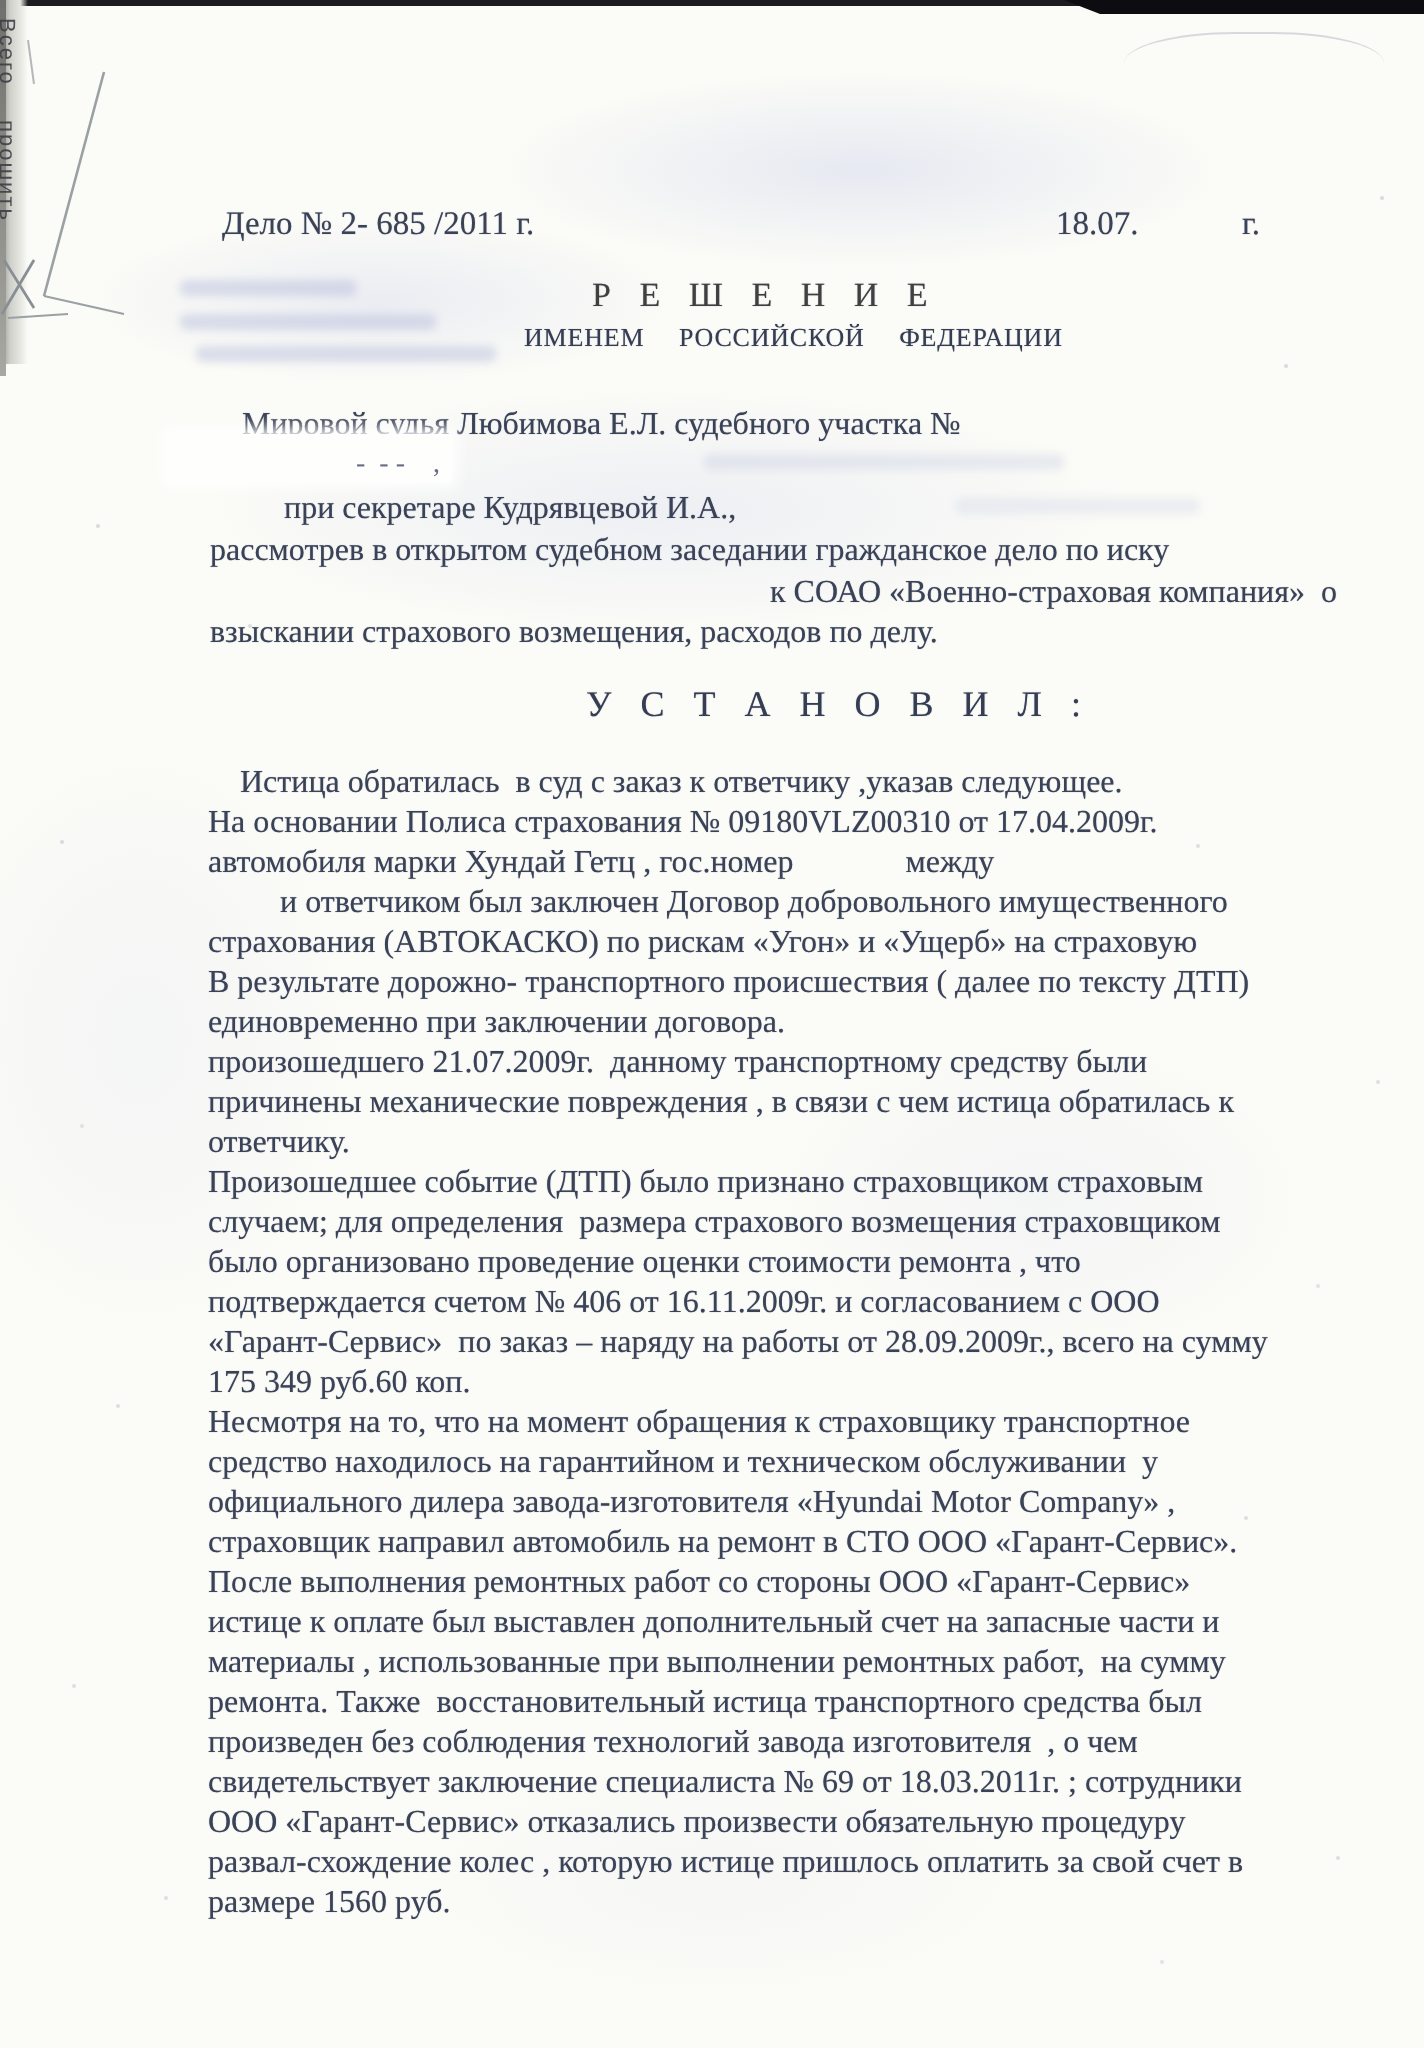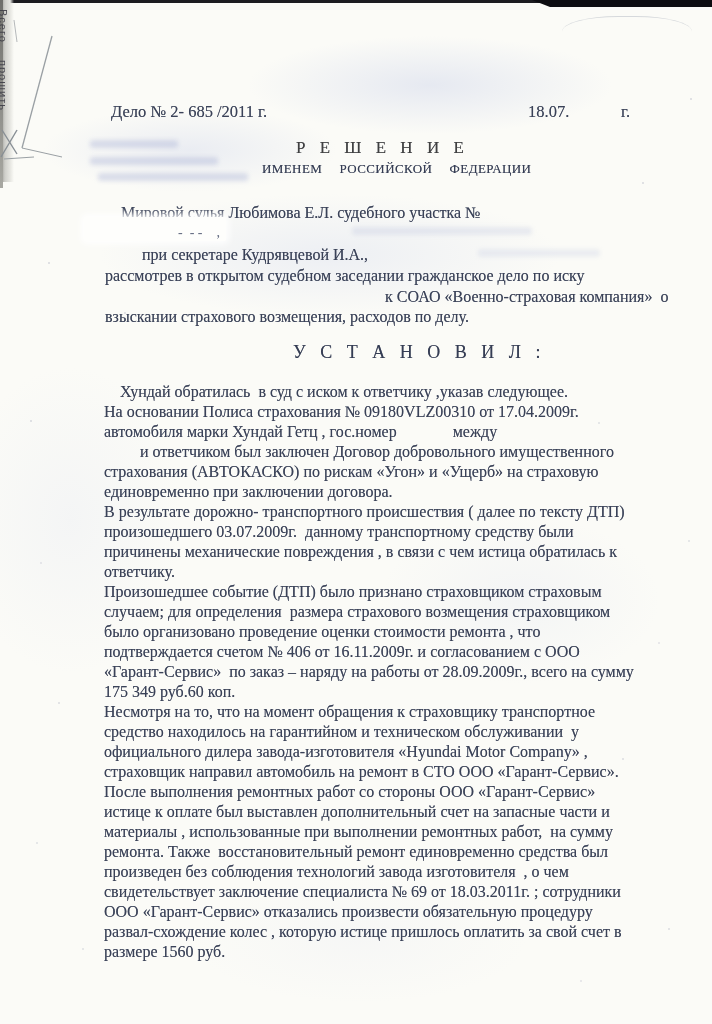--- a/index.html
+++ b/index.html
@@ -120,44 +120,44 @@
   <div class="whiteout"></div>
   <div class="line erased">-  - -    ,</div>
   <div class="line secretary">при секретаре Кудрявцевой И.А.,</div>
   <div class="line considered">рассмотрев в открытом судебном заседании гражданское дело по иску</div>
   <div class="line defendant">к СОАО «Военно-страховая компания»  о</div>
   <div class="line claim">взыскании страхового возмещения, расходов по делу.</div>
 
   <div class="line heading2">У С Т А Н О В И Л :</div>
 
   <div class="body-block">
-      <div class="bline">    Хундай обратилась  в суд с иском к ответчику ,указав следующее.</div>
+      <div class="bline">    Истица обратилась  в суд с заказ к ответчику ,указав следующее.</div>
       <div class="bline">На основании Полиса страхования № 09180VLZ00310 от 17.04.2009г.</div>
       <div class="bline">автомобиля марки Хундай Гетц , гос.номер              между</div>
       <div class="bline">         и ответчиком был заключен Договор добровольного имущественного</div>
       <div class="bline">страхования (АВТОКАСКО) по рискам «Угон» и «Ущерб» на страховую</div>
+      <div class="bline">В результате дорожно- транспортного происшествия ( далее по тексту ДТП)</div>
       <div class="bline">единовременно при заключении договора.</div>
-      <div class="bline">В результате дорожно- транспортного происшествия ( далее по тексту ДТП)</div>
-      <div class="bline">произошедшего 03.07.2009г.  данному транспортному средству были</div>
+      <div class="bline">произошедшего 21.07.2009г.  данному транспортному средству были</div>
       <div class="bline">причинены механические повреждения , в связи с чем истица обратилась к</div>
       <div class="bline">ответчику.</div>
       <div class="bline">Произошедшее событие (ДТП) было признано страховщиком страховым</div>
       <div class="bline">случаем; для определения  размера страхового возмещения страховщиком</div>
       <div class="bline">было организовано проведение оценки стоимости ремонта , что</div>
       <div class="bline">подтверждается счетом № 406 от 16.11.2009г. и согласованием с ООО</div>
       <div class="bline">«Гарант-Сервис»  по заказ – наряду на работы от 28.09.2009г., всего на сумму</div>
       <div class="bline">175 349 руб.60 коп.</div>
       <div class="bline">Несмотря на то, что на момент обращения к страховщику транспортное</div>
       <div class="bline">средство находилось на гарантийном и техническом обслуживании  у</div>
       <div class="bline">официального дилера завода-изготовителя «Hyundai Motor Company» ,</div>
       <div class="bline">страховщик направил автомобиль на ремонт в СТО ООО «Гарант-Сервис».</div>
       <div class="bline">После выполнения ремонтных работ со стороны ООО «Гарант-Сервис»</div>
       <div class="bline">истице к оплате был выставлен дополнительный счет на запасные части и</div>
       <div class="bline">материалы , использованные при выполнении ремонтных работ,  на сумму</div>
-      <div class="bline">ремонта. Также  восстановительный ремонт единовременно средства был</div>
+      <div class="bline">ремонта. Также  восстановительный истица транспортного средства был</div>
       <div class="bline">произведен без соблюдения технологий завода изготовителя  , о чем</div>
       <div class="bline">свидетельствует заключение специалиста № 69 от 18.03.2011г. ; сотрудники</div>
       <div class="bline">ООО «Гарант-Сервис» отказались произвести обязательную процедуру</div>
       <div class="bline">развал-схождение колес , которую истице пришлось оплатить за свой счет в</div>
       <div class="bline">размере 1560 руб.</div>
     </div>
 
 </div>
 
 </body></html>

